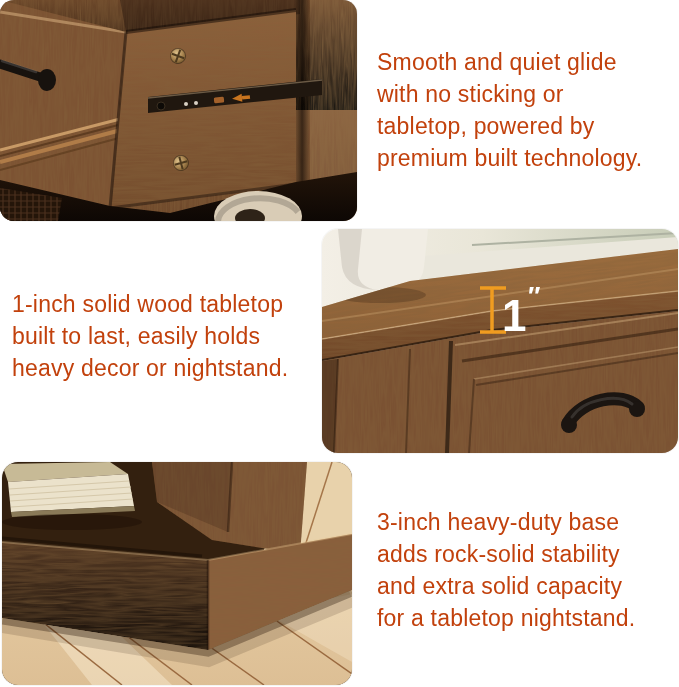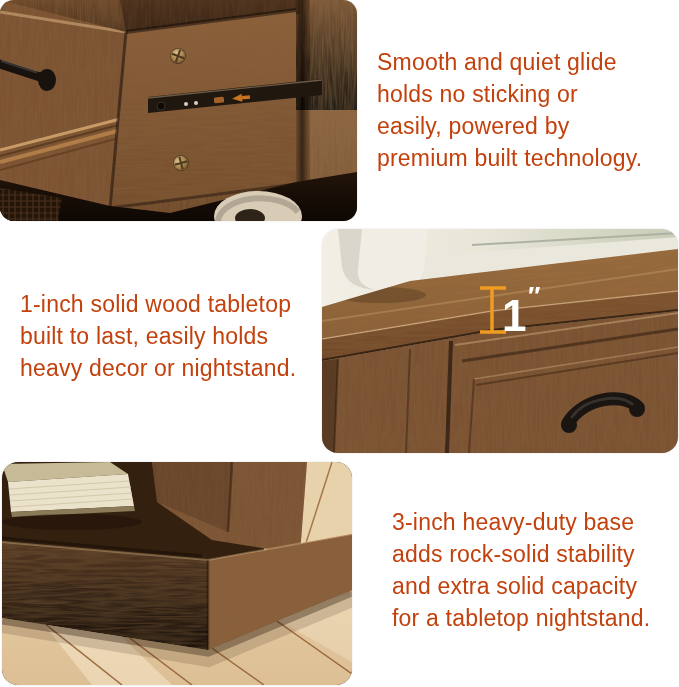--- a/index.html
+++ b/index.html
@@ -145,22 +145,22 @@
           <ellipse cx="258" cy="216" rx="44" ry="25" fill="#d9ccb6"></ellipse>
           <path d="M218,222 A42 24 0 0 1 298,212" stroke="rgba(0,0,0,0.18)" stroke-width="6" fill="none"></path>
           <ellipse cx="250" cy="218" rx="15" ry="9" fill="#2e2318"></ellipse>
         </g>
       </g>
     </svg>
   </div>
 
   <div class="caption" style="left:377px;top:46px;">
     <div class="line">Smooth and quiet glide</div>
-    <div class="line">holds no sticking or</div>
-    <div class="line">easily, powered by</div>
+    <div class="line">with no sticking or</div>
+    <div class="line">tabletop, powered by</div>
     <div class="line">premium built technology.</div>
   </div>
 
   <div class="photo" style="left:322px;top:229px;width:356px;height:224px;">
     <svg width="356" height="224" viewBox="0 0 356 224">
       <defs>
         <linearGradient id="p2wall" x1="0" y1="0" x2="1" y2="0">
           <stop offset="0" stop-color="#f3efe6"></stop>
             <stop offset="0.45" stop-color="#e9e6d8"></stop>
             <stop offset="1" stop-color="#c7ccb7"></stop>
@@ -236,21 +236,21 @@
           <line x1="170" y1="59" x2="170" y2="103"></line>
           <line x1="158" y1="59" x2="184" y2="59"></line>
           <line x1="158" y1="103" x2="184" y2="103"></line>
         </g>
         <text x="180" y="102" fill="#ffffff" font-size="44" font-weight="bold" font-family="&quot;Liberation Sans&quot;,sans-serif" class="ann-value">1</text>
         <text x="206" y="76" fill="#ffffff" font-size="26" font-weight="bold" font-family="&quot;Liberation Sans&quot;,sans-serif">″</text>
       </g>
     </svg>
   </div>
 
-  <div class="caption" style="left:20px;top:288px;">
+  <div class="caption" style="left:12px;top:288px;">
     <div class="line">1-inch solid wood tabletop</div>
     <div class="line">built to last, easily holds</div>
     <div class="line">heavy decor or nightstand.</div>
   </div>
 
   <div class="photo" style="left:2px;top:462px;width:350px;height:223px;">
     <svg width="350" height="223" viewBox="0 0 350 223">
       <defs>
         <linearGradient id="p3floor" x1="0" y1="0" x2="0" y2="1">
           <stop offset="0" stop-color="#ecd5ad"></stop>
@@ -327,20 +327,20 @@
           <line x1="96" y1="152" x2="190" y2="223"></line>
           <line x1="180" y1="165" x2="262" y2="223"></line>
           <line x1="262" y1="150" x2="350" y2="212"></line>
         </g>
         <polyline points="0,158 206,190 350,130" stroke="rgba(40,22,10,0.35)" stroke-width="9" fill="none"></polyline>
         <polyline points="0,162 206,196 350,136" stroke="rgba(40,22,10,0.15)" stroke-width="18" fill="none"></polyline>
       </g>
     </svg>
   </div>
 
-  <div class="caption" style="left:392px;top:506px;">
+  <div class="caption" style="left:377px;top:506px;">
     <div class="line">3-inch heavy-duty base</div>
     <div class="line">adds rock-solid stability</div>
     <div class="line">and extra solid capacity</div>
     <div class="line">for a tabletop nightstand.</div>
   </div>
 
 </div>
 
 </body></html>

